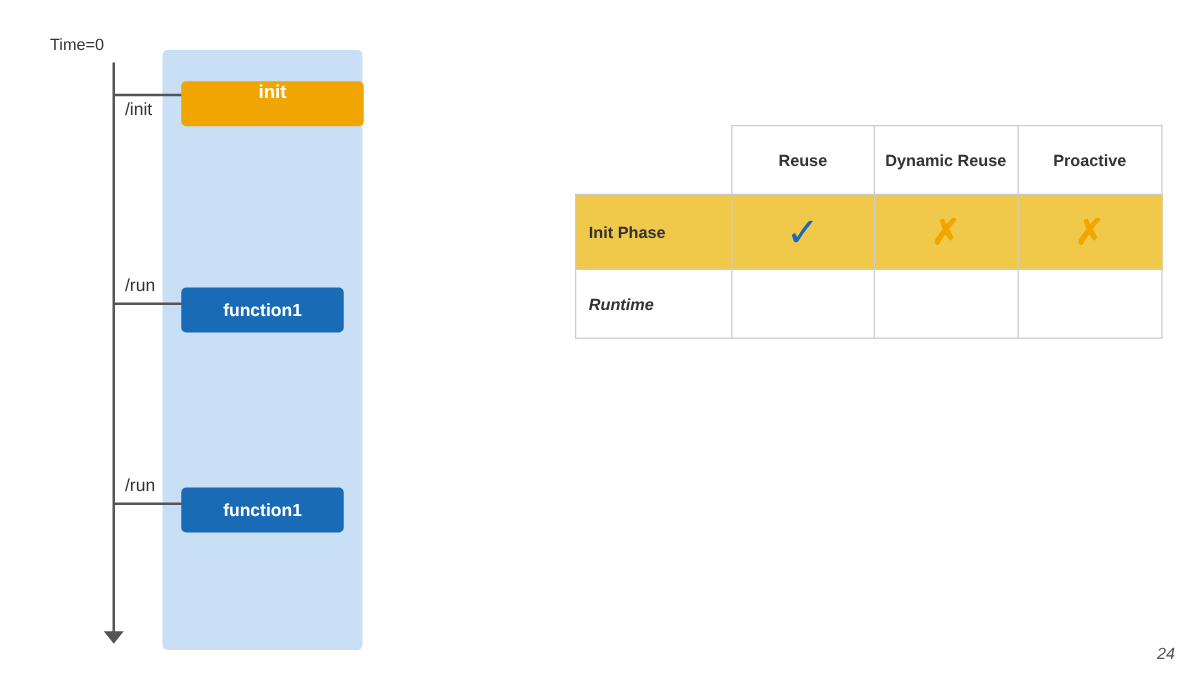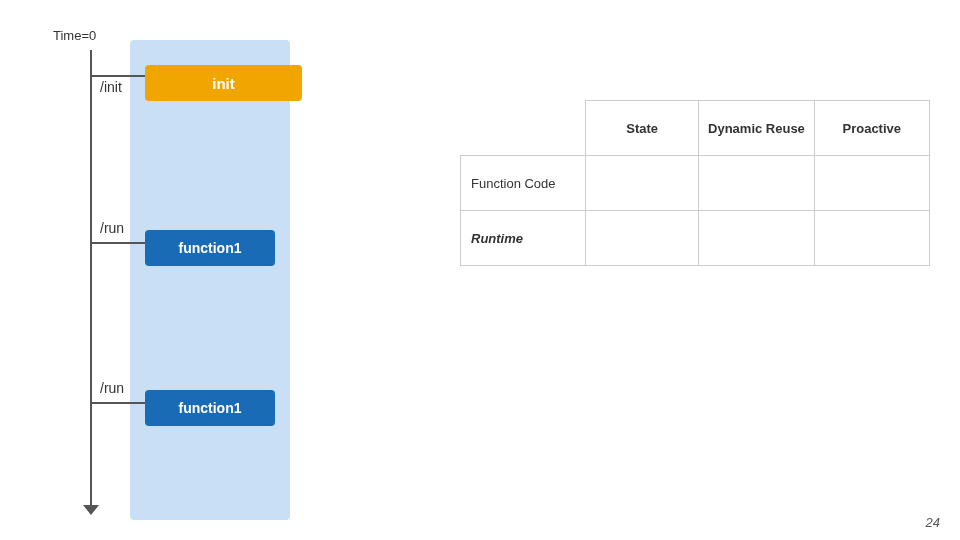--- a/index.html
+++ b/index.html
@@ -20,21 +20,20 @@
       width: 420px;
       height: 500px;
     }
 
     .time-label {
       position: absolute;
       top: 8px;
       left: 10px;
       font-size: 13px;
       color: #333;
-      margin-left: 13px;
     }
 
     
     .timeline-line {
       position: absolute;
       left: 60px;
       top: 30px;
       width: 2px;
       height: 460px;
       background: #555;
@@ -91,26 +90,26 @@
       height: 480px;
       background: #c8dff5;
       border-radius: 4px;
     }
 
     
     .init-box {
       position: absolute;
       left: 115px;
       top: 45px;
-      width: 157px;
+      width: 146px;
       height: 36px;
       background: #f0a500;
       border-radius: 4px;
       display: flex;
-      align-items: center;
+      align-items: flex-start;
       justify-content: center;
     }
     .init-box span {
       color: #fff;
       font-size: 15px;
       font-weight: bold;
     }
 
     
     .run-label-top {
@@ -335,31 +334,31 @@
   <div class="function1-box-bottom">
     <span>function1</span>
   </div>
 </div>
 
 <div class="table-area">
   <table>
     <thead>
       <tr class="header-row">
         <th></th>
-        <th>State</th>
+        <th>Reuse</th>
         <th>Dynamic Reuse</th>
         <th>Proactive</th>
       </tr>
     </thead>
     <tbody id="table-body">
-        <tr class="data-row">
-          <td>Function Code</td>
-          <td></td>
-          <td></td>
-          <td></td>
+    <tr class="init-phase-row">
+          <td>Init Phase</td>
+          <td><span class="check-mark">✓</span></td>
+          <td><span class="x-mark">✗</span></td>
+          <td><span class="x-mark">✗</span></td>
         </tr>
         <tr class="data-row freshen-row">
           <td><em>Runtime</em></td>
           <td></td>
           <td></td>
           <td></td>
         </tr>
       </tbody>
   </table>
 </div>

